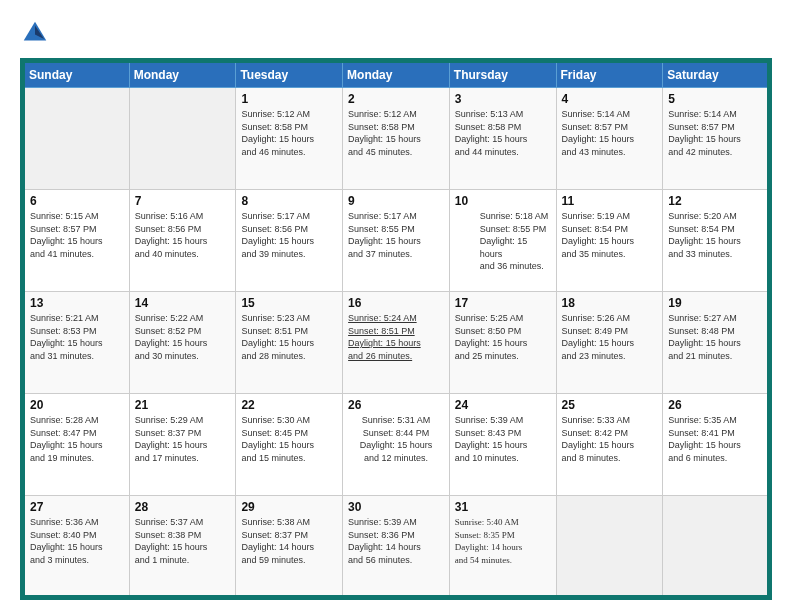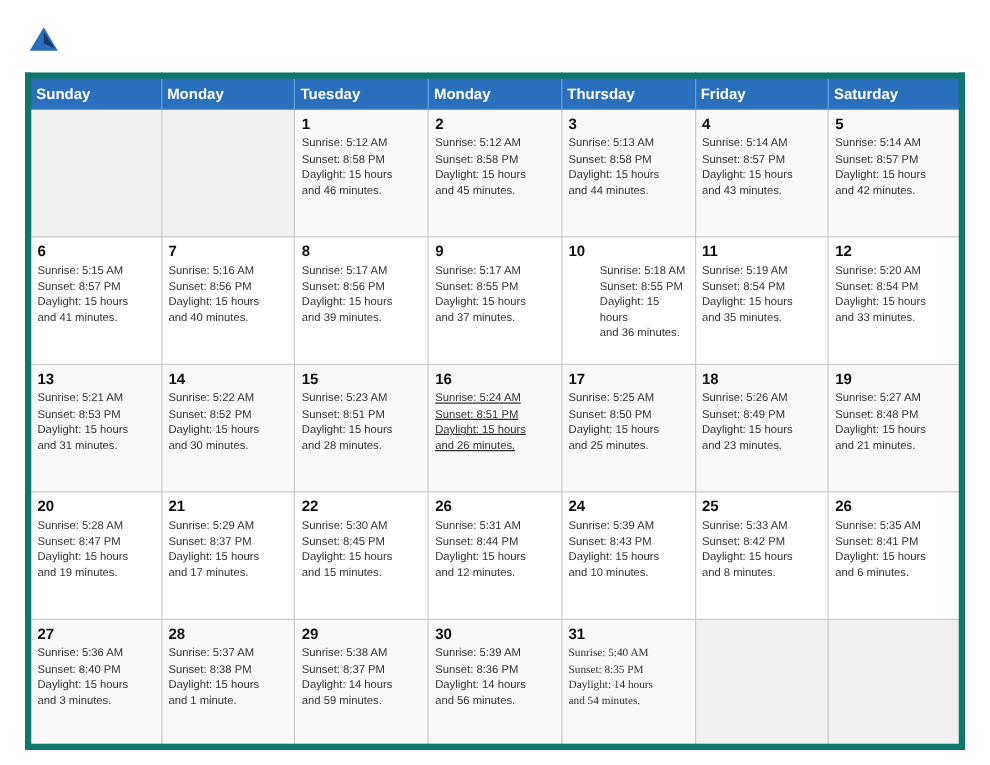--- a/index.html
+++ b/index.html
@@ -289,21 +289,21 @@
           </td>
           <td>
             <span class="day-num">22</span>
             <div class="day-info" style="white-space: pre-line;">Sunrise: 5:30 AM
 Sunset: 8:45 PM
 Daylight: 15 hours
 and 15 minutes.</div>
           </td>
           <td>
             <span class="day-num">26</span>
-            <div class="day-info" style="white-space: pre-line;">Sunrise: 5:31 AM
+            <div class="day-info" style="white-space: pre-line; text-align: center;">Sunrise: 5:31 AM
 Sunset: 8:44 PM
 Daylight: 15 hours
 and 12 minutes.</div>
           </td>
           <td>
             <span class="day-num">24</span>
             <div class="day-info" style="white-space: pre-line;">Sunrise: 5:39 AM
 Sunset: 8:43 PM
 Daylight: 15 hours
 and 10 minutes.</div>

